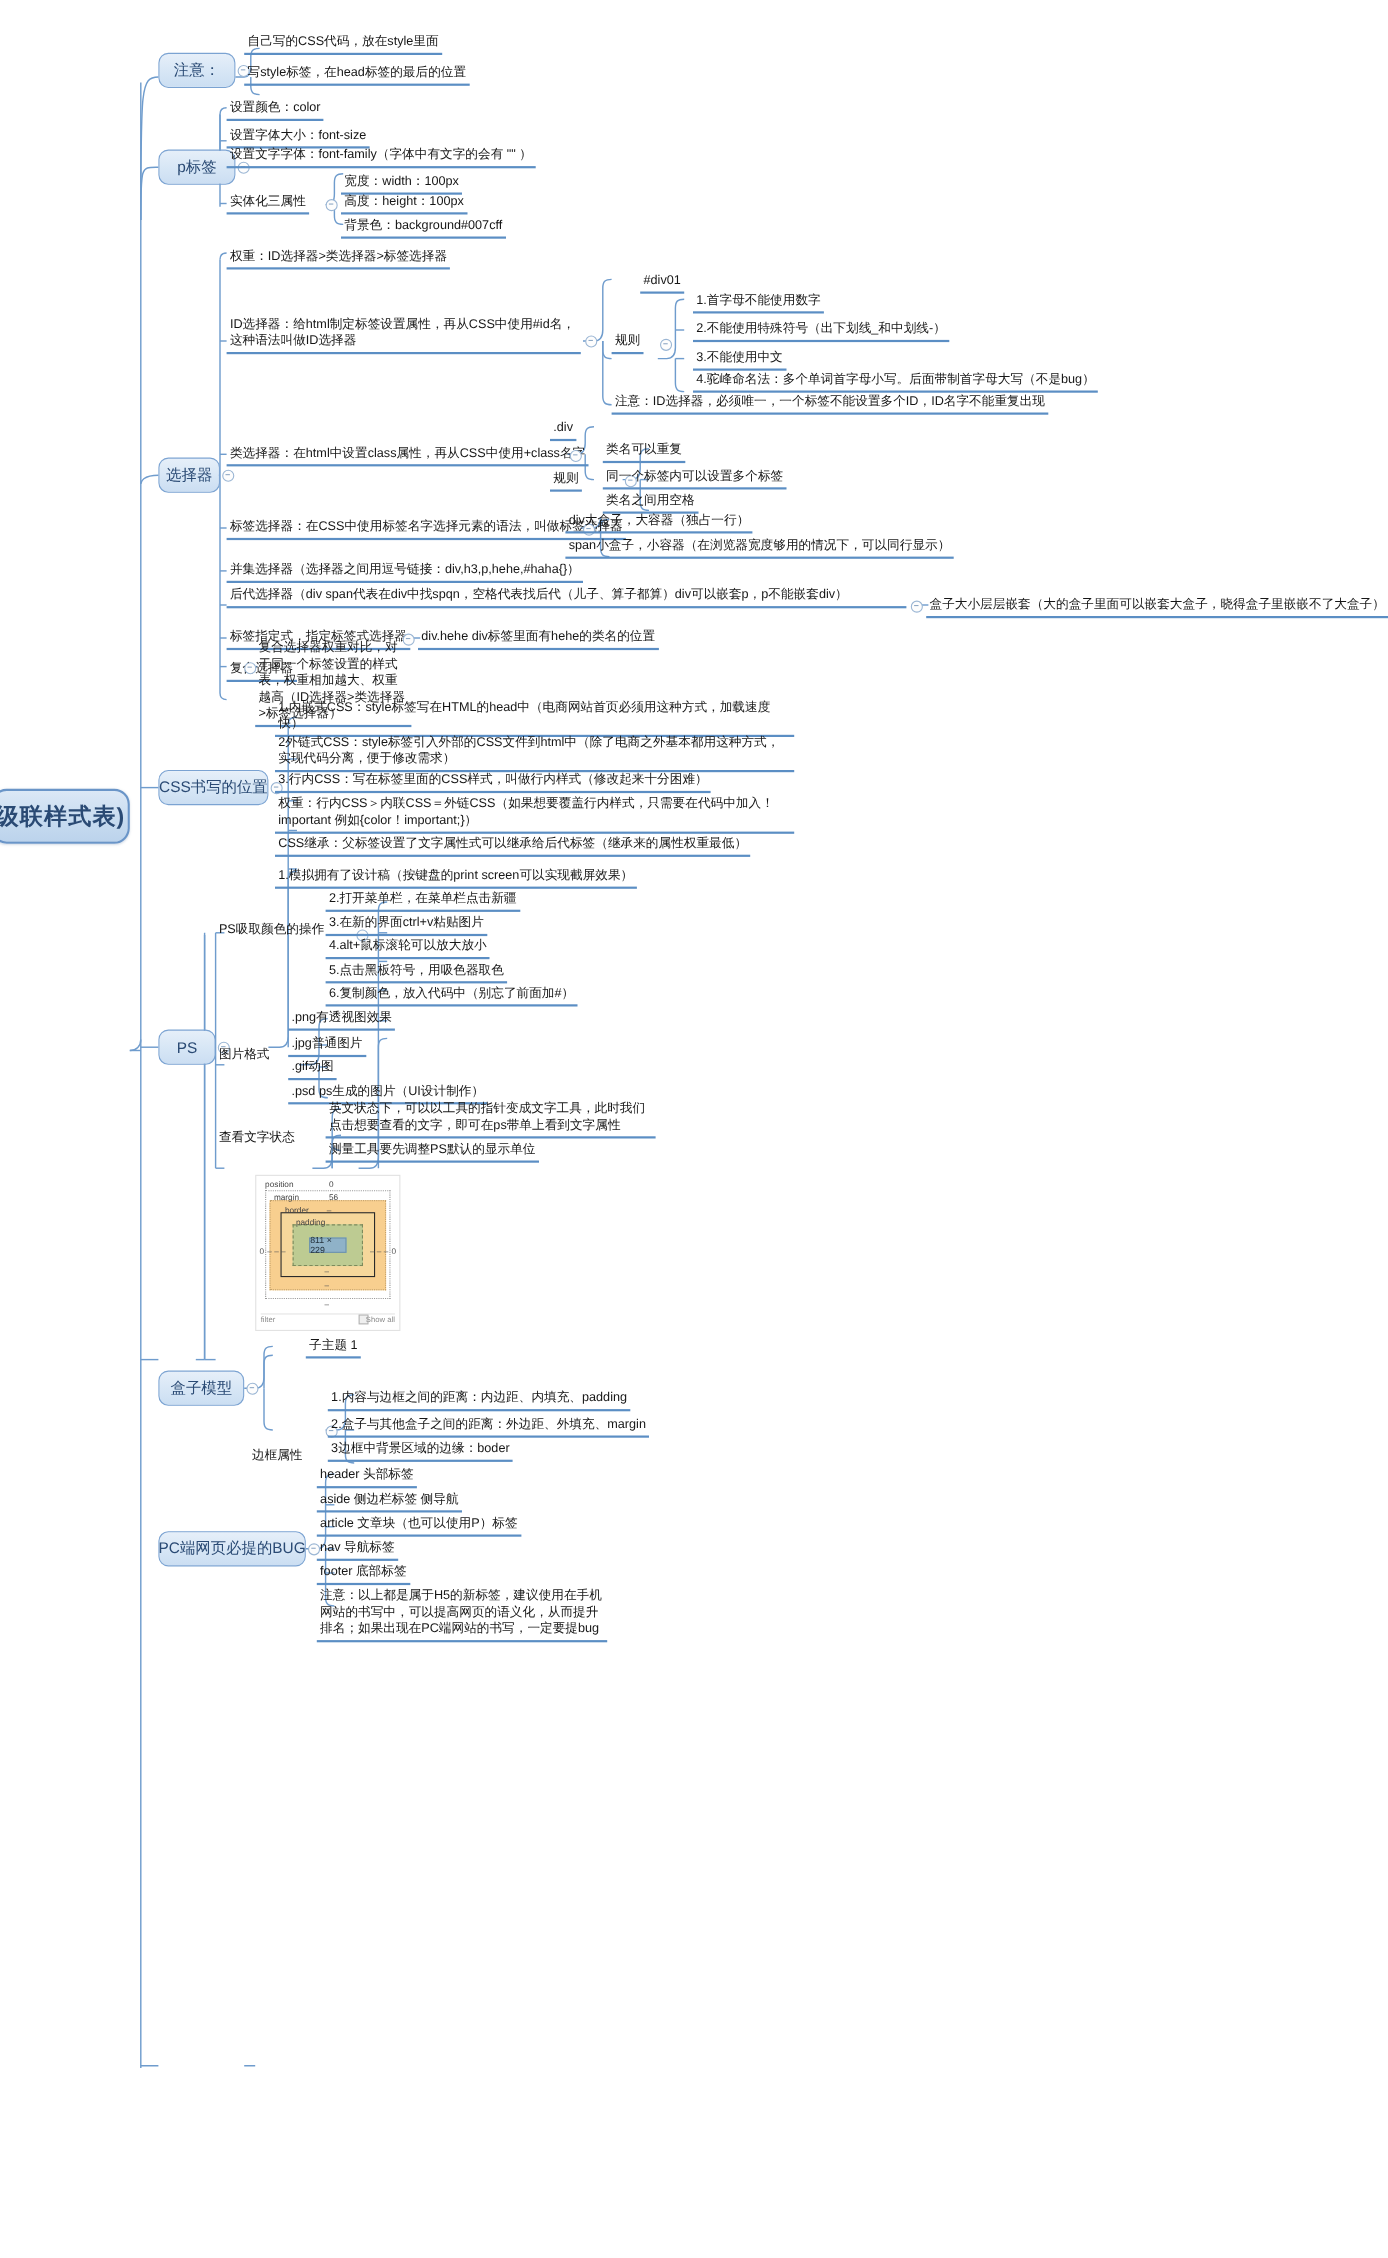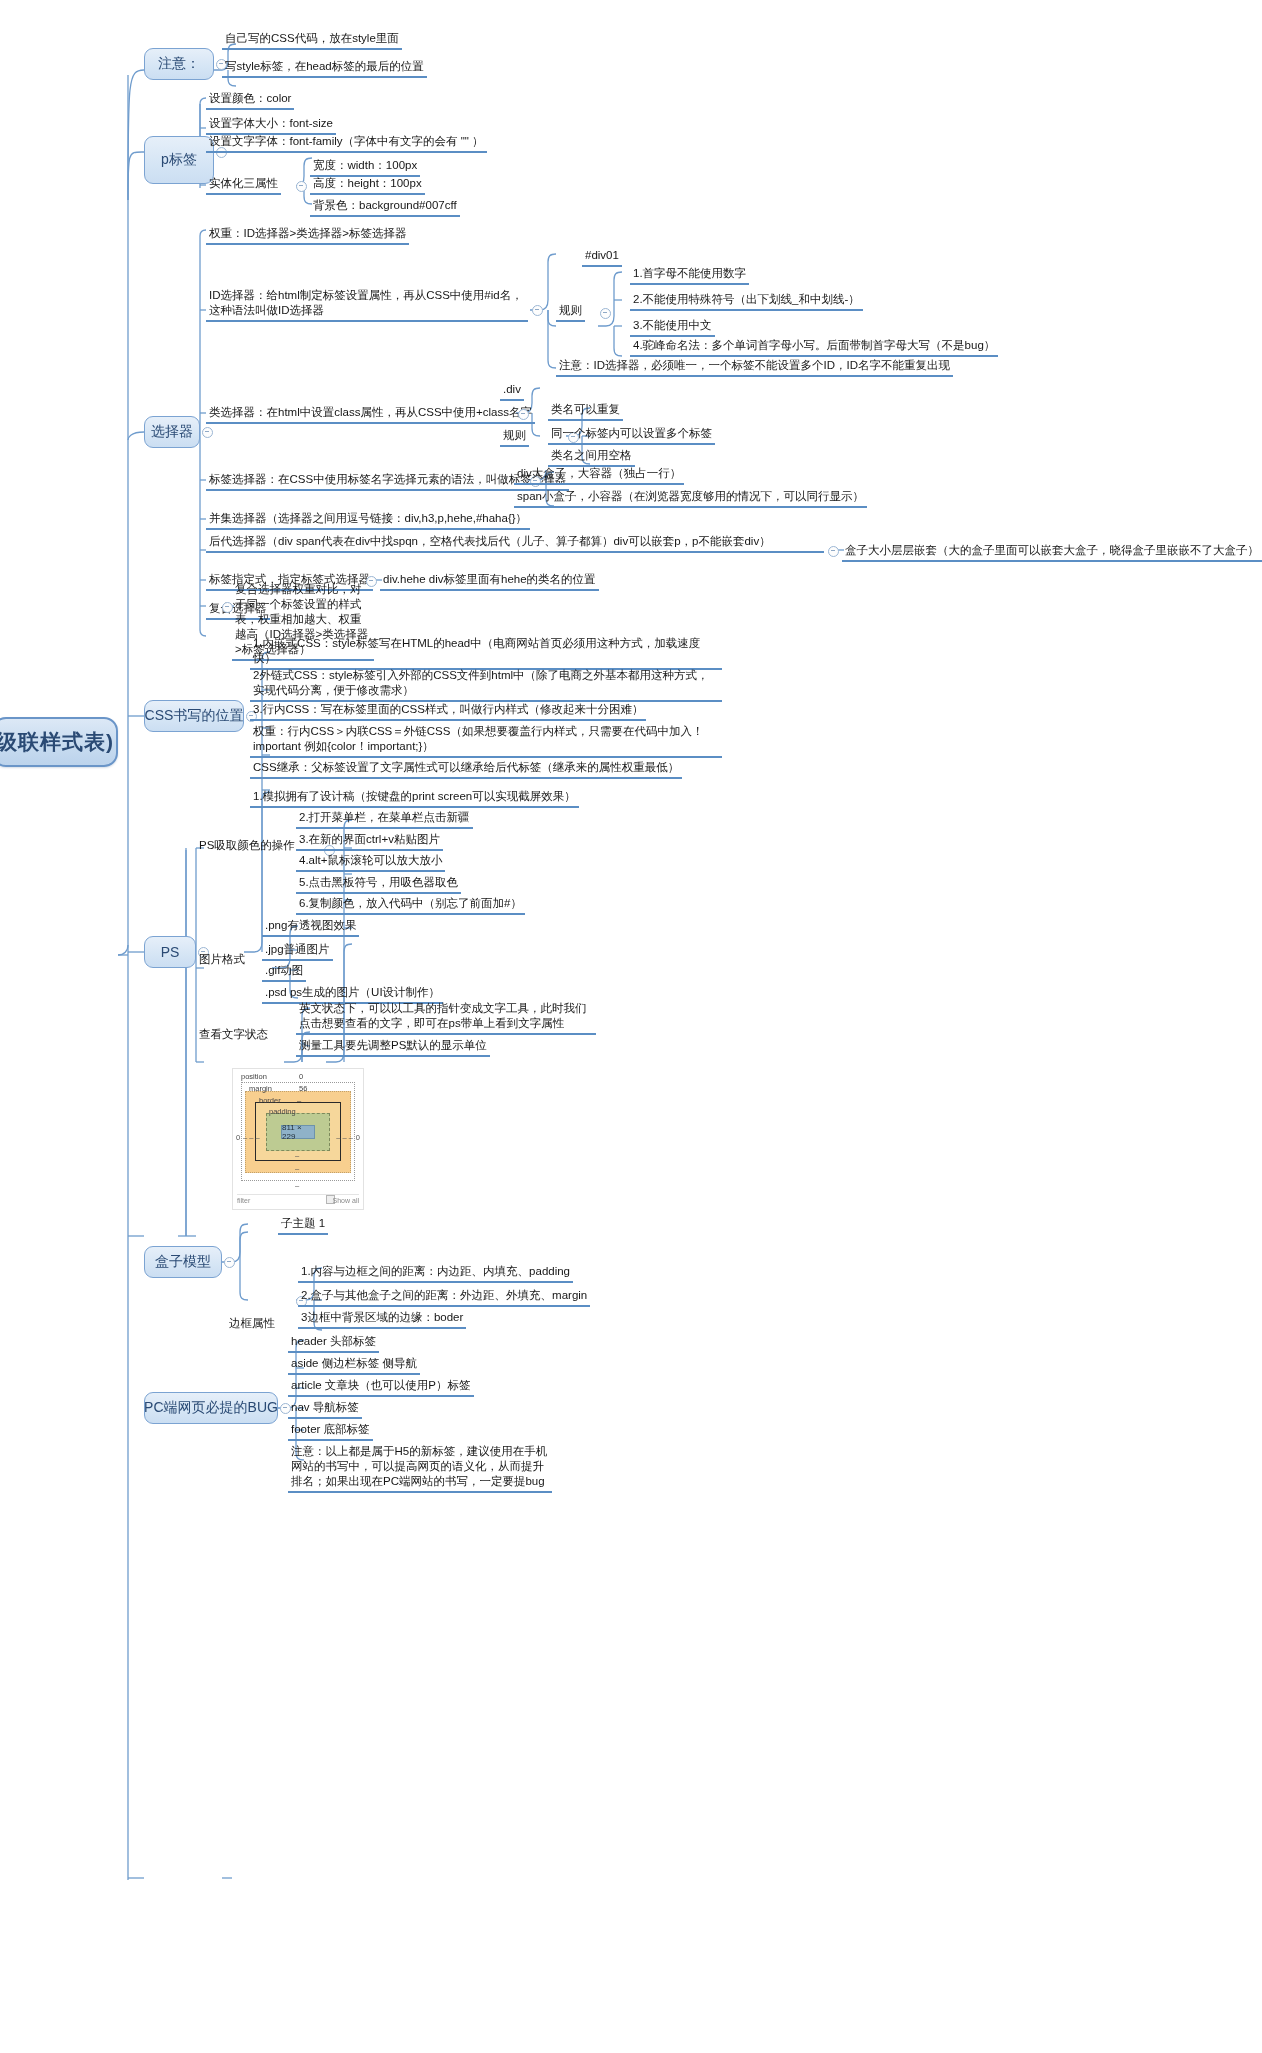--- a/index.html
+++ b/index.html
@@ -264,21 +264,21 @@
       <path d="M296 1430 L304 1430"></path>
       <path d="M296 1408 L296 1452 C296 1458 298 1460 304 1460"></path>
     </g>
   </svg>
 
   <div class="root-node" style="left:-8px;top:717px;width:126px;height:50px;">级联样式表)</div>
 
   <div class="lvl1" style="left:144px;top:48px;width:70px;height:32px;">注意：</div>
   <span class="collapse" style="left:216px;top:59px;"></span>
 
-  <div class="lvl1" style="left:144px;top:136px;width:70px;height:48px;">p标签</div>
+  <div class="lvl1" style="left:144px;top:136px;width:70px;height:32px;">p标签</div>
   <span class="collapse" style="left:216px;top:147px;"></span>
 
   <div class="lvl1" style="left:144px;top:416px;width:56px;height:32px;">选择器</div>
   <span class="collapse" style="left:202px;top:427px;"></span>
 
   <div class="lvl1" style="left:144px;top:700px;width:100px;height:32px;">CSS书写的位置</div>
   <span class="collapse" style="left:246px;top:711px;"></span>
 
   <div class="lvl1" style="left:144px;top:936px;width:52px;height:32px;">PS</div>
   <span class="collapse" style="left:198px;top:947px;"></span>

